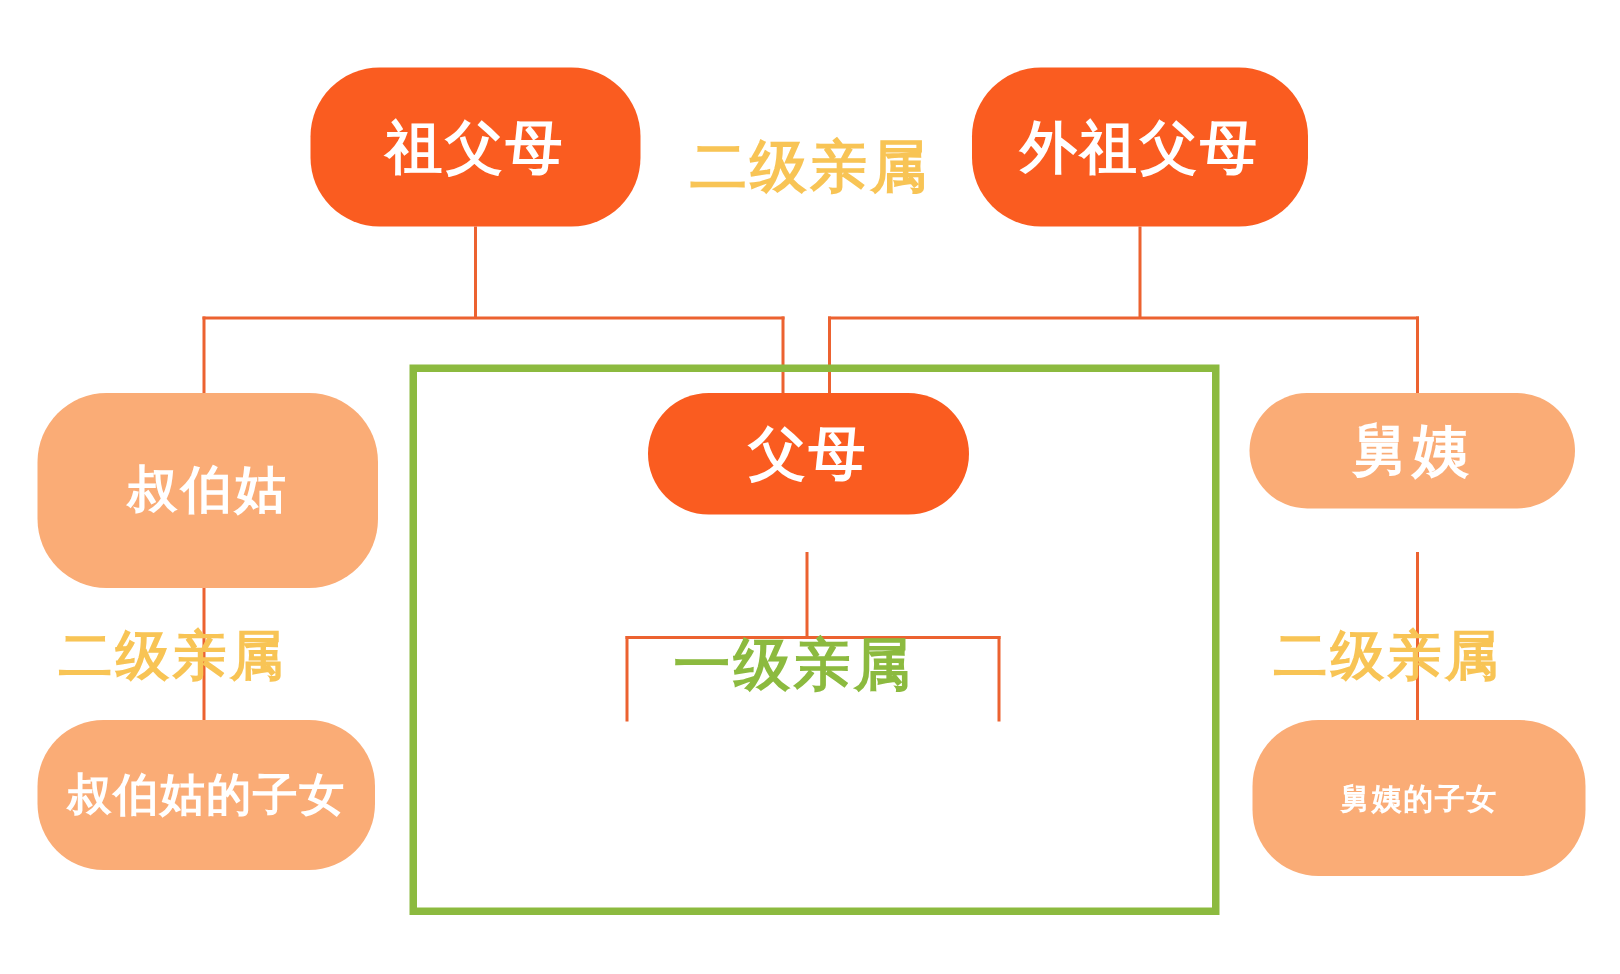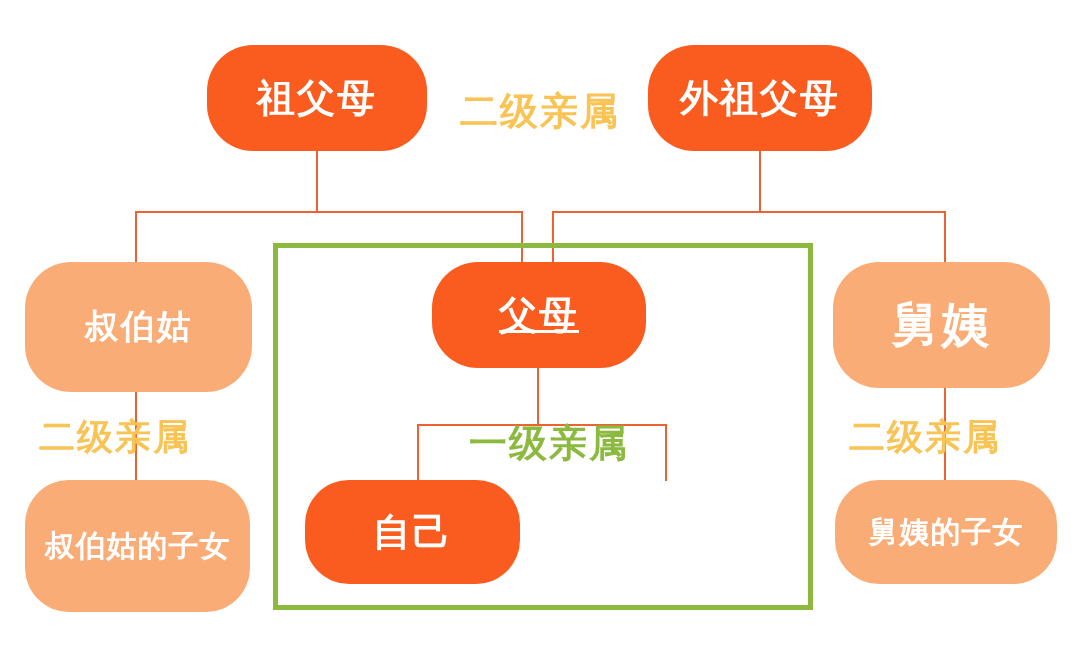--- a/index.html
+++ b/index.html
@@ -54,32 +54,32 @@
     z-index: 4;
     white-space: nowrap;
   }
   .degree-label.yellow { color: var(--label-yellow); }
   .degree-label.green { color: var(--label-green); }
 
   
   #n-zufumu        { left:207px; top:45px;  width:220px; height:106px; border-radius:46px; font-size:38px; }
   #n-waizufumu     { left:648px; top:45px;  width:224px; height:106px; border-radius:46px; font-size:38px; }
   #n-shubogu       { left:25px;  top:262px; width:227px; height:130px; border-radius:46px; font-size:34px;text-align:center; }
-  #n-fumu          { left:432px; top:262px; width:214px; height:106px; border-radius:46px; font-size:38px;text-decoration:underline; }
-  #n-jiuyi         { left:833px; top:262px; width:217px; height:126px; border-radius:46px; font-size:48px; }
-  #n-shubogu-zinv  { left:25px;  top:480px; width:225px; height:132px; border-radius:44px; font-size:30px; letter-spacing:1px;font-family:Liberation Serif, serif; }
+  #n-fumu          { left:432px; top:262px; width:214px; height:81px; border-radius:46px; font-size:38px; }
+  #n-jiuyi         { left:833px; top:262px; width:217px; height:77px; border-radius:46px; font-size:38px; }
+  #n-shubogu-zinv  { left:25px;  top:480px; width:225px; height:100px; border-radius:44px; font-size:30px; letter-spacing:1px;font-family:Liberation Serif, serif; }
   #n-ziji          { left:305px; top:480px; width:215px; height:104px; border-radius:44px; font-size:38px; }
   #n-xiongdijiemei { left:555px; top:480px; width:220px; height:104px; border-radius:44px; font-size:34px; }
-  #n-jiuyi-zinv    { left:835px; top:480px; width:222px; height:104px; border-radius:44px; font-size:30px; letter-spacing:1px; }
+  #n-jiuyi-zinv    { left:835px; top:480px; width:222px; height:104px; border-radius:44px; font-size:20px; letter-spacing:1px; }
 
   
   #l-top    { left:460px; top:86px;  width:175px; font-size:38px; }
   #l-left   { left:39px;  top:413px; width:190px; font-size:36px; }
   #l-right  { left:849px; top:413px; width:190px; font-size:36px; }
-  #l-center { left:469px; top:418px; width:190px; font-size:38px; }
+  #l-center { left:449px; top:418px; width:190px; font-size:38px; }
 
   
   #ln-v-zufumu      { left:316px; top:151px; width:2px;  height:61px; }
   #ln-h-left-rail   { left:135px; top:211px; width:388px; height:2px; }
   #ln-v-shubogu     { left:135px; top:211px; width:2px;  height:52px; }
   #ln-v-fumu-l      { left:521px; top:211px; width:2px;  height:52px; }
   #ln-v-fumu-r      { left:552px; top:211px; width:2px;  height:52px; }
   #ln-h-right-rail  { left:552px; top:211px; width:394px; height:2px; }
   #ln-v-waizufumu   { left:759px; top:151px; width:2px;  height:61px; }
   #ln-v-jiuyi       { left:944px; top:211px; width:2px;  height:52px; }
@@ -111,21 +111,20 @@
   <div class="line" id="ln-v-xiongdi"></div>
 
   <div class="frame"></div>
 
   <div class="node primary" id="n-zufumu">祖父母</div>
   <div class="node primary" id="n-waizufumu">外祖父母</div>
   <div class="node secondary" id="n-shubogu">叔伯姑</div>
   <div class="node primary" id="n-fumu">父母</div>
   <div class="node secondary" id="n-jiuyi">舅姨</div>
   <div class="node secondary" id="n-shubogu-zinv">叔伯姑的子女</div>
-  <div class="node primary" id="n-ziji">自己</div>
   <div class="node secondary" id="n-jiuyi-zinv">舅姨的子女</div>
 
   <div class="degree-label yellow" id="l-top">二级亲属</div>
   <div class="degree-label yellow" id="l-left">二级亲属</div>
   <div class="degree-label green" id="l-center">一级亲属</div>
   <div class="degree-label yellow" id="l-right">二级亲属</div>
 
 </div>
 
 </body></html>

